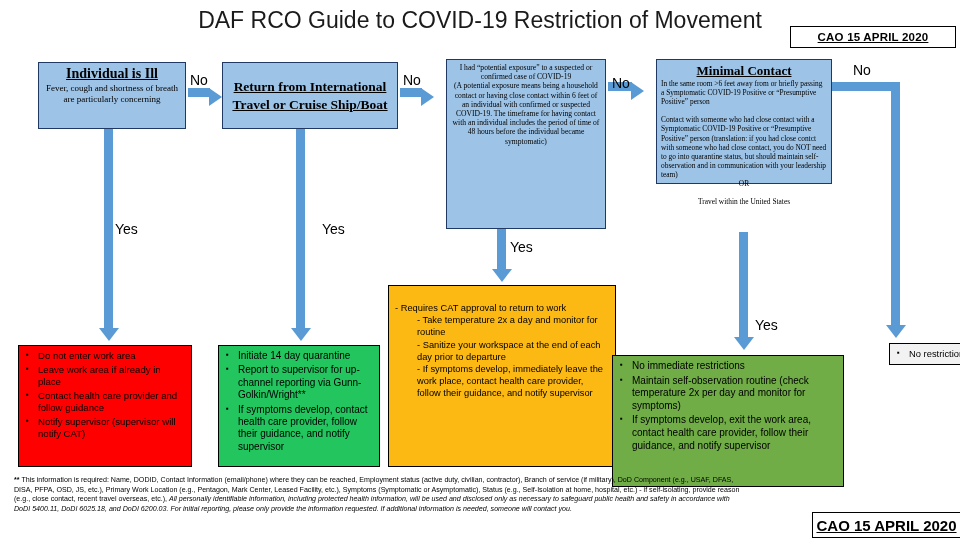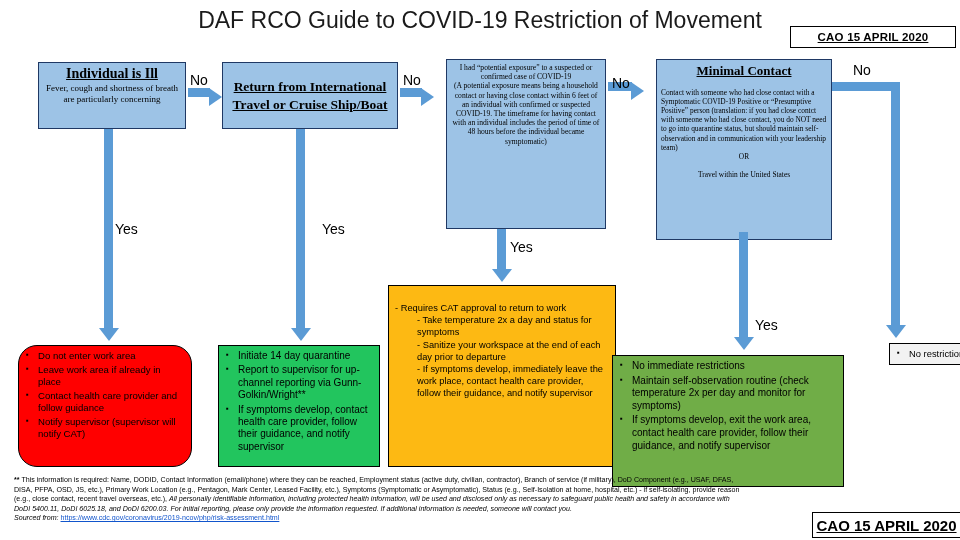--- a/index.html
+++ b/index.html
@@ -37,32 +37,32 @@
   #box-ill .hdr{font-size:14px;}
   #box-ill .body{font-size:9px;line-height:11px;margin-top:1px;}
 
   #box-travel{left:222px;top:62px;width:176px;height:67px;
     display:flex;align-items:center;justify-content:center;}
   #box-travel .hdr{font-size:13.5px;line-height:18px;}
 
   #box-exposure{left:446px;top:59px;width:160px;height:170px;}
   #box-exposure .body{font-size:7.6px;line-height:9.2px;}
 
-  #box-minimal{left:656px;top:59px;width:176px;height:181px;}
+  #box-minimal{left:656px;top:59px;width:176px;height:125px;}
   #box-minimal .hdr{font-size:13px;}
   #box-minimal .body{font-size:7.4px;line-height:9.1px;text-align:left;}
   #box-minimal .ctr{text-align:center;}
 
   
   .obox{border:1px solid #000;padding:4px 6px;color:#000;}
   .obox ul{margin:0;padding:0;list-style:none;}
   .obox li{position:relative;padding-left:13px;margin-bottom:1px;}
   .obox li:before{content:"\25AA";position:absolute;left:1px;top:-1px;font-size:8px;}
 
-  #box-red{left:18px;top:345px;width:174px;height:122px;background:#ff0000;border-radius:19px;}
+  #box-red{left:18px;top:345px;width:174px;height:122px;background:#ff0000;}
   #box-red li{font-size:9.6px;line-height:12px;margin-bottom:2px;}
 
   #box-quarantine{left:218px;top:345px;width:162px;height:122px;background:#22c55e;}
   #box-quarantine li{font-size:10px;line-height:12.4px;margin-bottom:2px;}
 
   #box-cat{left:388px;top:285px;width:228px;height:182px;background:#fdb913;}
   #box-cat .ln{font-size:9.3px;line-height:12.2px;}
   #box-cat .ln.ind{padding-left:22px;}
 
   #box-green{left:612px;top:355px;width:232px;height:132px;background:#70ad47;}
@@ -122,20 +122,21 @@
 <div class="abs hline" style="left:608px;top:82px;width:24px;"></div>
 <div class="abs hhead" style="left:631px;top:82px;"></div>
 <div class="abs alabel" style="left:612px;top:75px;">No</div>
 
 <div class="abs vline" style="left:497px;top:229px;height:41px;"></div>
 <div class="abs vhead" style="left:491.5px;top:269px;"></div>
 <div class="abs alabel" style="left:510px;top:239px;">Yes</div>
 
 <div class="abs dbox" id="box-minimal">
   <div class="hdr">Minimal Contact</div>
+  <div class="body">In the same room &gt;6 feet away from or briefly passing a Symptomatic COVID-19 Positive or “Presumptive Positive” person</div>
   <div class="body">&nbsp;</div>
   <div class="body">Contact with someone who had close contact with a Symptomatic COVID-19 Positive or “Presumptive Positive” person (translation:  if you had close contct with someone who had close contact, you do NOT need to go into quarantine status, but should maintain self-observation and in communication with your leadership team)</div>
   <div class="body ctr">OR</div>
   <div class="body ctr">&nbsp;</div>
   <div class="body ctr">Travel within the United States</div>
 </div>
 
 <div class="abs hline" style="left:832px;top:82px;width:68px;"></div>
 <div class="abs vline" style="left:891px;top:82px;height:243px;"></div>
 <div class="abs vhead" style="left:885.5px;top:325px;"></div>
@@ -157,21 +158,21 @@
 <div class="abs obox" id="box-quarantine">
   <ul>
     <li>Initiate 14 day quarantine</li>
     <li>Report to supervisor for up-channel reporting via Gunn-Golkin/Wright**</li>
     <li>If symptoms develop, contact health care provider, follow their guidance, and notify supervisor</li>
   </ul>
 </div>
 
 <div class="abs obox" id="box-cat">
   <div class="ln" style="font-weight:normal;margin-top:12px;">- Requires CAT approval to return to work</div>
-  <div class="ln ind">- Take temperature 2x a day and status for symptoms</div>
+  <div class="ln ind">- Take temperature 2x a day and monitor for routine</div>
   <div class="ln ind">- Sanitize your workspace at the end of each day prior to departure</div>
   <div class="ln ind">- If symptoms develop, immediately leave the work place, contact health care provider, follow their guidance, and notify supervisor</div>
 </div>
 
 <div class="abs obox" id="box-green">
   <ul>
     <li>No immediate restrictions</li>
     <li>Maintain self-observation routine (check temperature 2x per day and monitor for symptoms)</li>
     <li>If symptoms develop, exit the work area, contact health care provider, follow their guidance, and notify supervisor</li>
   </ul>
@@ -190,20 +191,17 @@
   </div>
   <div style="font-size:7.1px;line-height:9.6px;">
     <span>DISA, PFPA, OSD, JS, etc.), Primary Work Location (e.g., Pentagon, Mark Center, Leased Facility, etc.), Symptoms (Symptomatic or Asymptomatic), Status (e.g., Self-Isolation at home, hospital, etc.) - if self-isolating, provide reason</span>
   </div>
   <div style="font-size:7.1px;line-height:9.6px;">
     <span>(e.g., close contact, recent travel overseas, etc.), </span><span style="font-style:italic;">All personally identifiable information, including protected health information, will be used and disclosed only as necessary to safeguard public health and safety in accordance with</span>
   </div>
   <div style="font-size:7.1px;line-height:9.6px;font-style:italic;">
     <span>DoDI 5400.11, DoDI 6025.18, and DoDI 6200.03. For initial reporting, please only provide the information requested. If additional information is needed, someone will contact you.</span>
   </div>
-  <div style="font-size:7.1px;line-height:9.6px;">
-    <span style="font-style:italic;">Sourced from: </span><a href="#" style="color:#1155cc;text-decoration:underline;font-size:7.1px;">https://www.cdc.gov/coronavirus/2019-ncov/php/risk-assessment.html</a>
-  </div>
 </div>
 
 <div class="abs" id="cao-bottom">
   <span>CAO 15 APRIL 2020</span>
 </div>
 
 </body></html>

